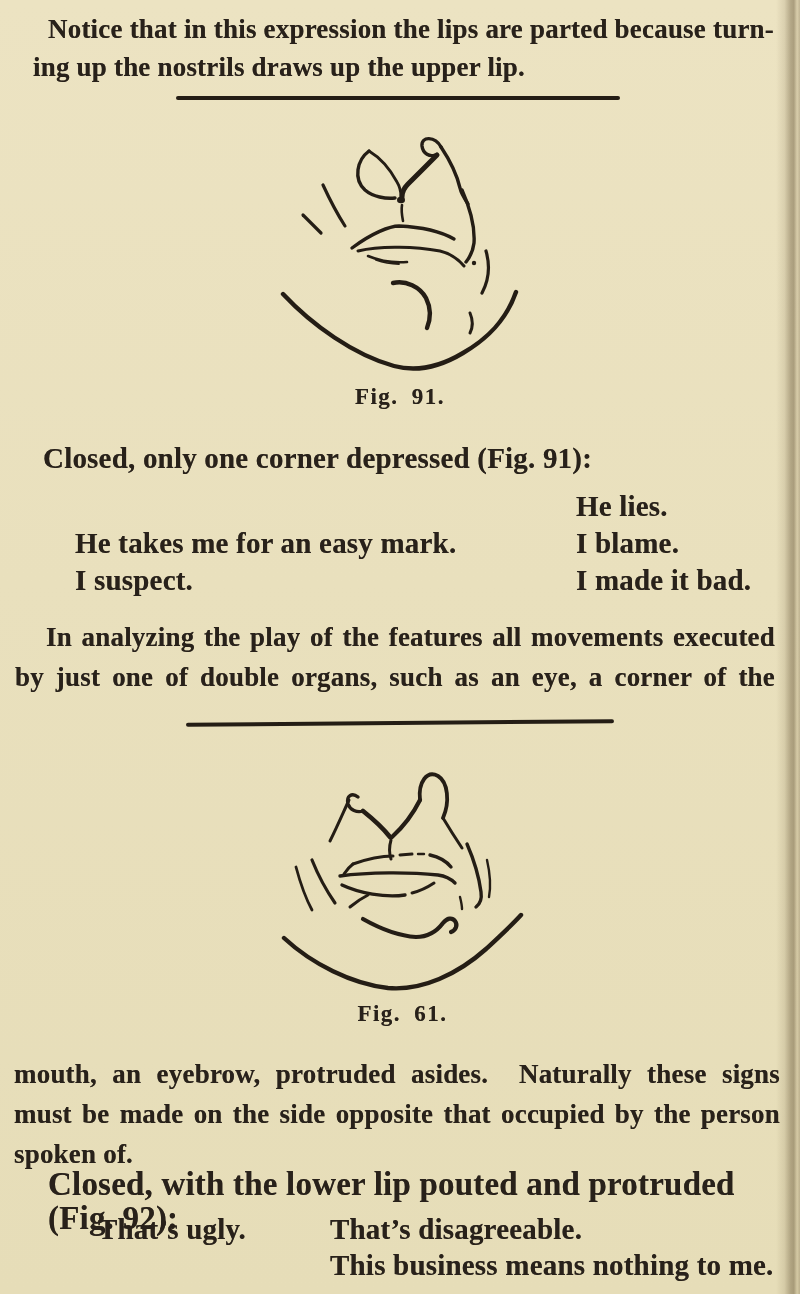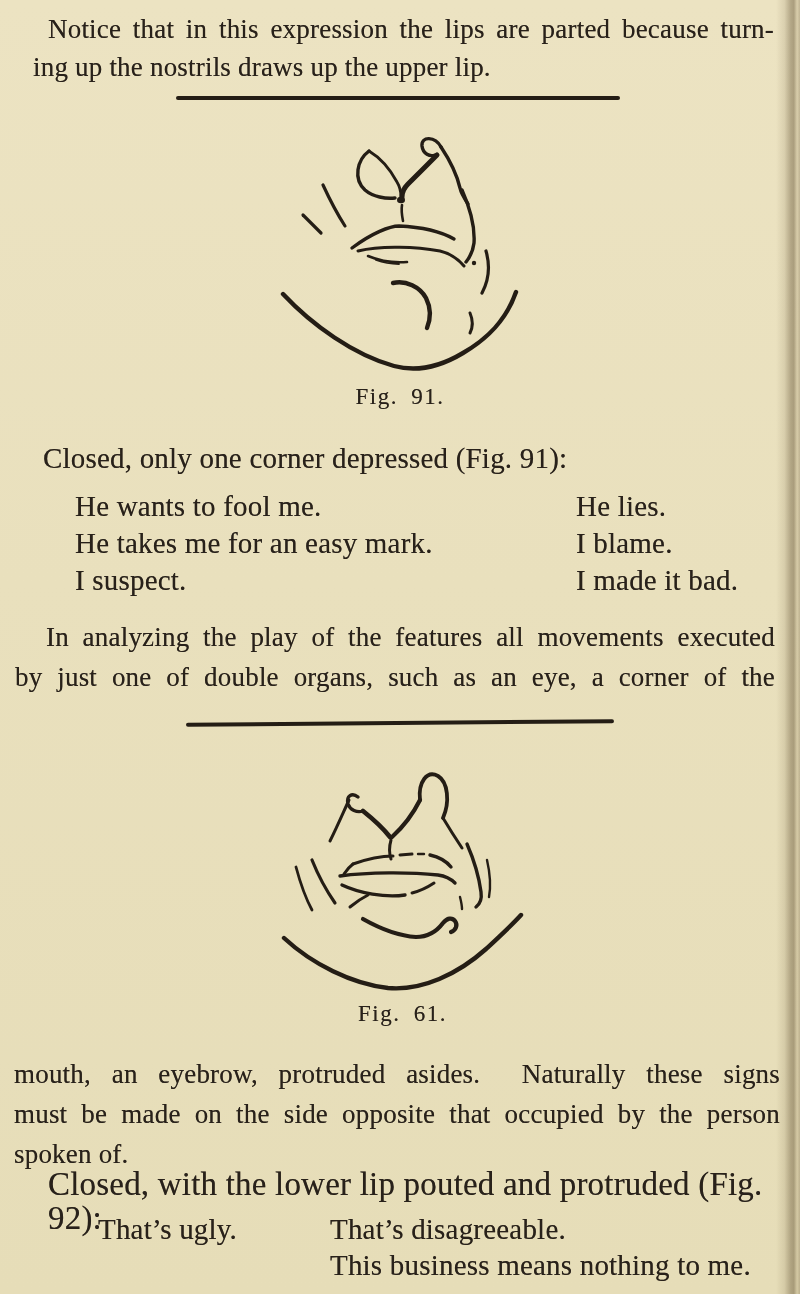--- a/index.html
+++ b/index.html
@@ -5,20 +5,21 @@
   html, body { margin: 0; padding: 0; background: #555; }
   .page {
     position: relative;
     width: 800px;
     height: 1294px;
     margin: 0 auto;
     background: linear-gradient(180deg, #ece3c2 0%, #e9e0bd 45%, #e6ddb8 100%);
     overflow: hidden;
     font-family: "Liberation Serif", "DejaVu Serif", serif;
     color: #28211a;
+    font-weight: bold;
   }
   .edge-shadow {
     position: absolute; top: 0; right: 0; bottom: 0; width: 24px;
     background: linear-gradient(to right,
       rgba(110,92,60,0.00) 0%,
       rgba(110,92,60,0.14) 35%,
       rgba(100,83,52,0.42) 62%,
       rgba(100,83,52,0.48) 74%,
       rgba(150,130,92,0.22) 88%,
       rgba(110,92,60,0.34) 100%);
@@ -75,21 +76,20 @@
       <path d="M121 150 C134 147, 148 154, 154 165 C159 175, 159 185, 155 195" stroke-width="4.4"></path>
       <path d="M198 180 C201 187, 201 194, 198 200" stroke-width="3"></path>
       <path d="M11 161 C40 192, 82 222, 122 233 C144 239, 166 235, 191 220 C215 206, 234 188, 244 159" stroke-width="4.4"></path>
     </g>
   </svg>
 
   <div class="caption" style="left:270px; top:384px; width:260px;">Fig. 91.</div>
 
   <div class="line body29" style="left:43px; top:441px;">Closed, only one corner depressed (Fig. 91):</div>
 
-  <div class="line body29" style="left:75px; top:489px;">He wants to fool me.</div>
   <div class="line body29" style="left:576px; top:489px;">He lies.</div>
   <div class="line body29" style="left:75px; top:526px;">He takes me for an easy mark.</div>
   <div class="line body29" style="left:576px; top:526px;">I blame.</div>
   <div class="line body29" style="left:75px; top:563px;">I suspect.</div>
   <div class="line body29" style="left:576px; top:563px;">I made it bad.</div>
 
   <div class="line justify" style="left:46px; top:620px; width:729px;">In analyzing the play of the features all movements executed</div>
   <div class="line justify" style="left:15px; top:660px; width:760px;">by just one of double organs, such as an eye, a corner of the</div>
 
   <div class="rule" style="left:186px; top:721px; width:428px; transform:rotate(-0.5deg);"></div>

